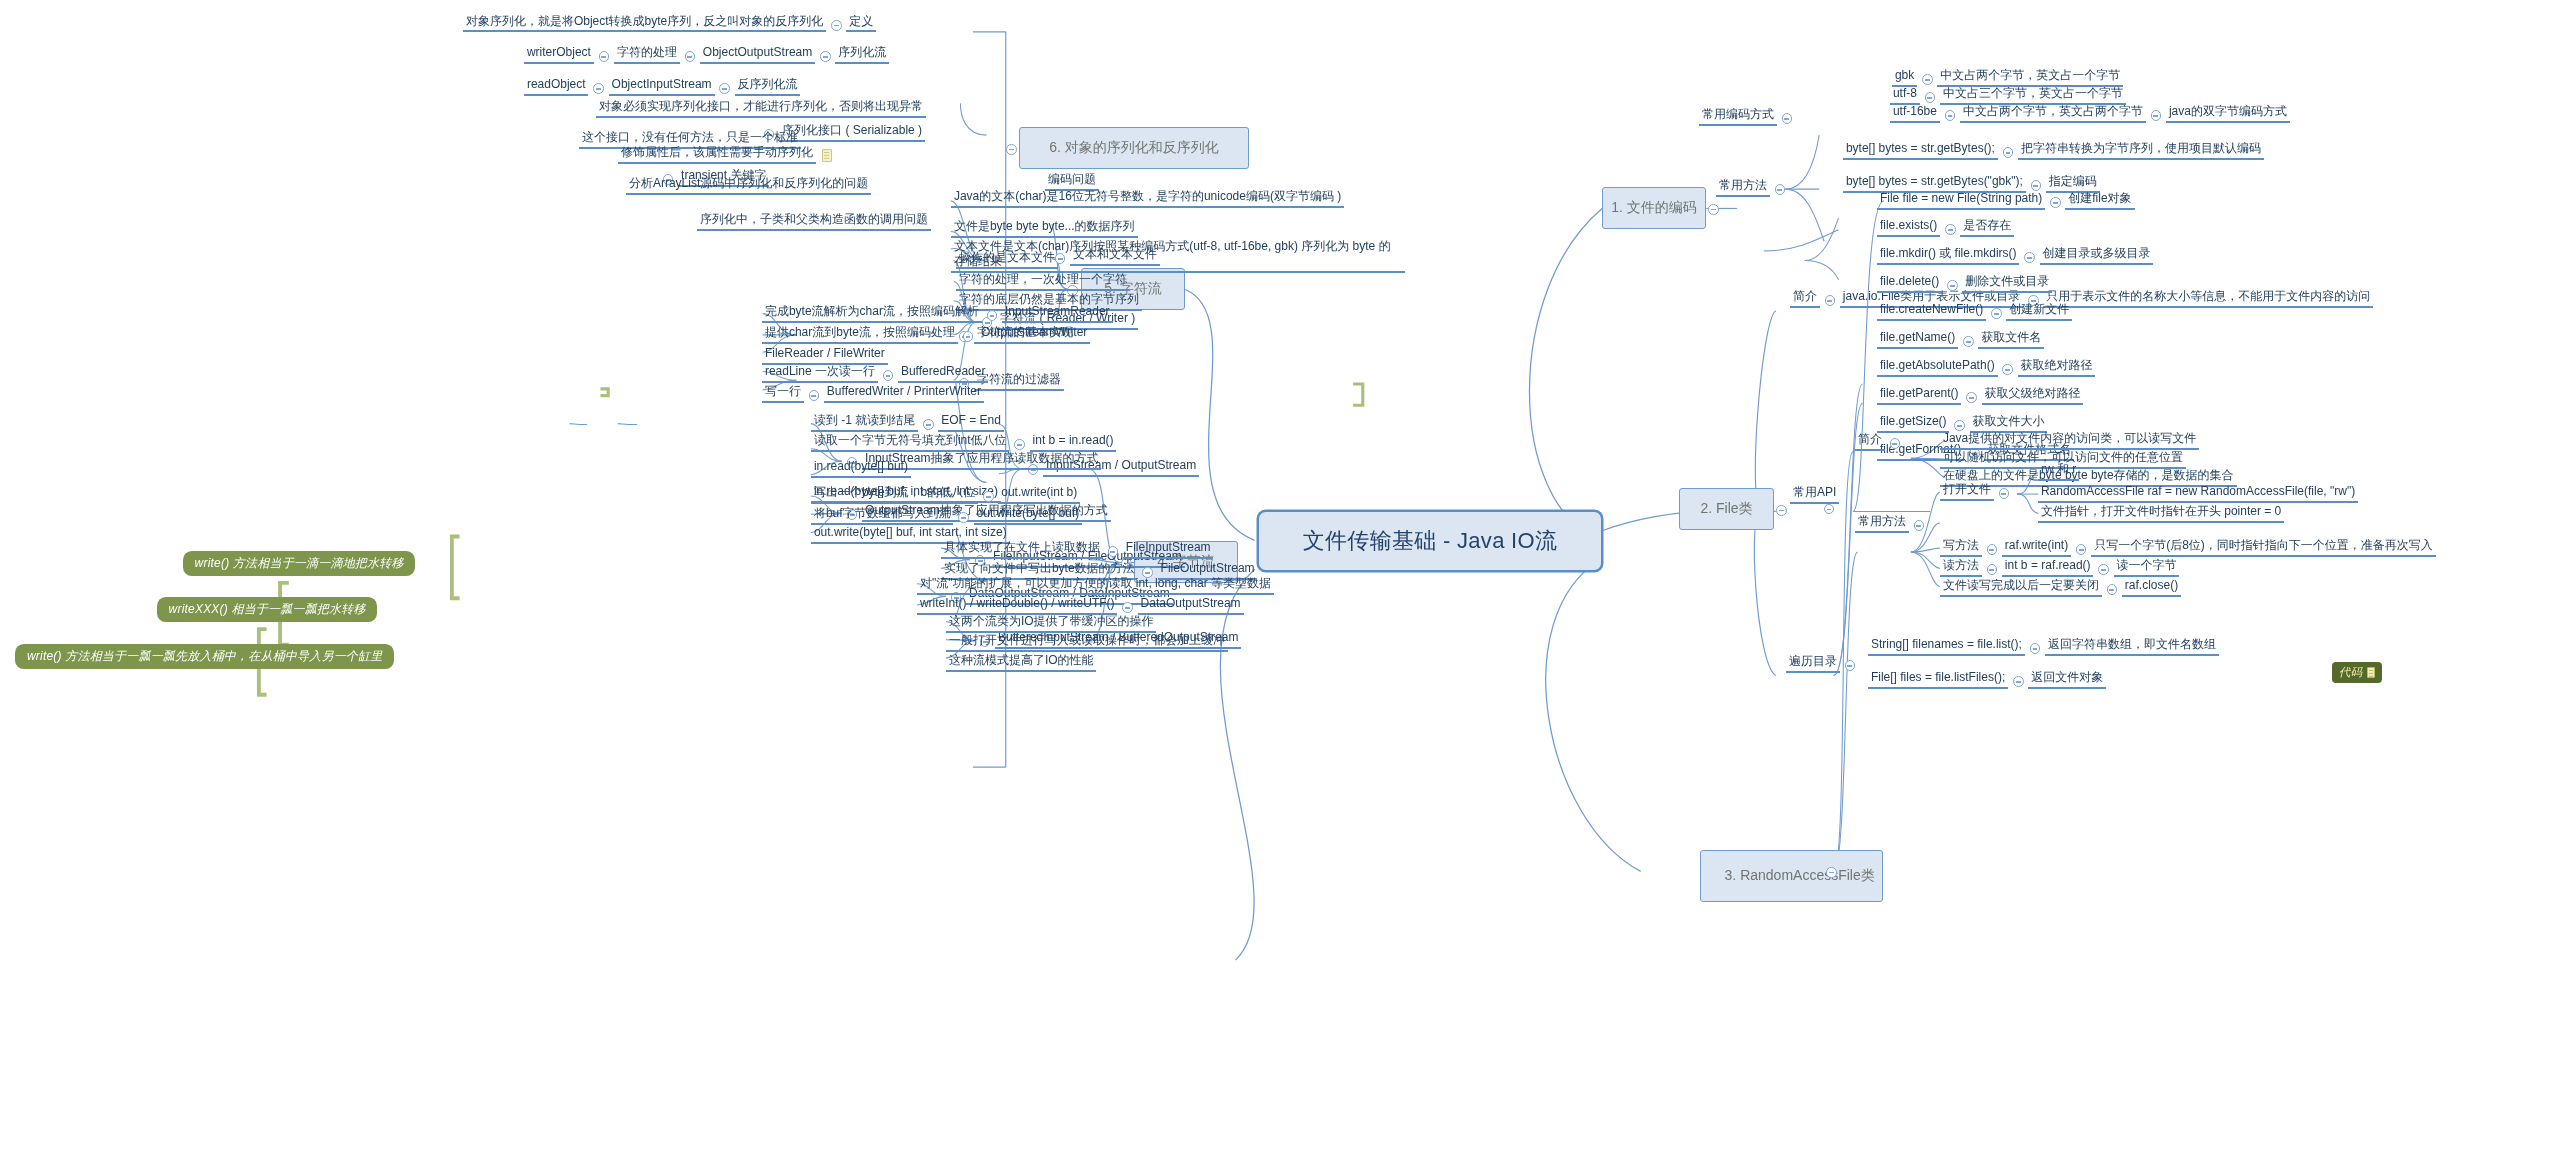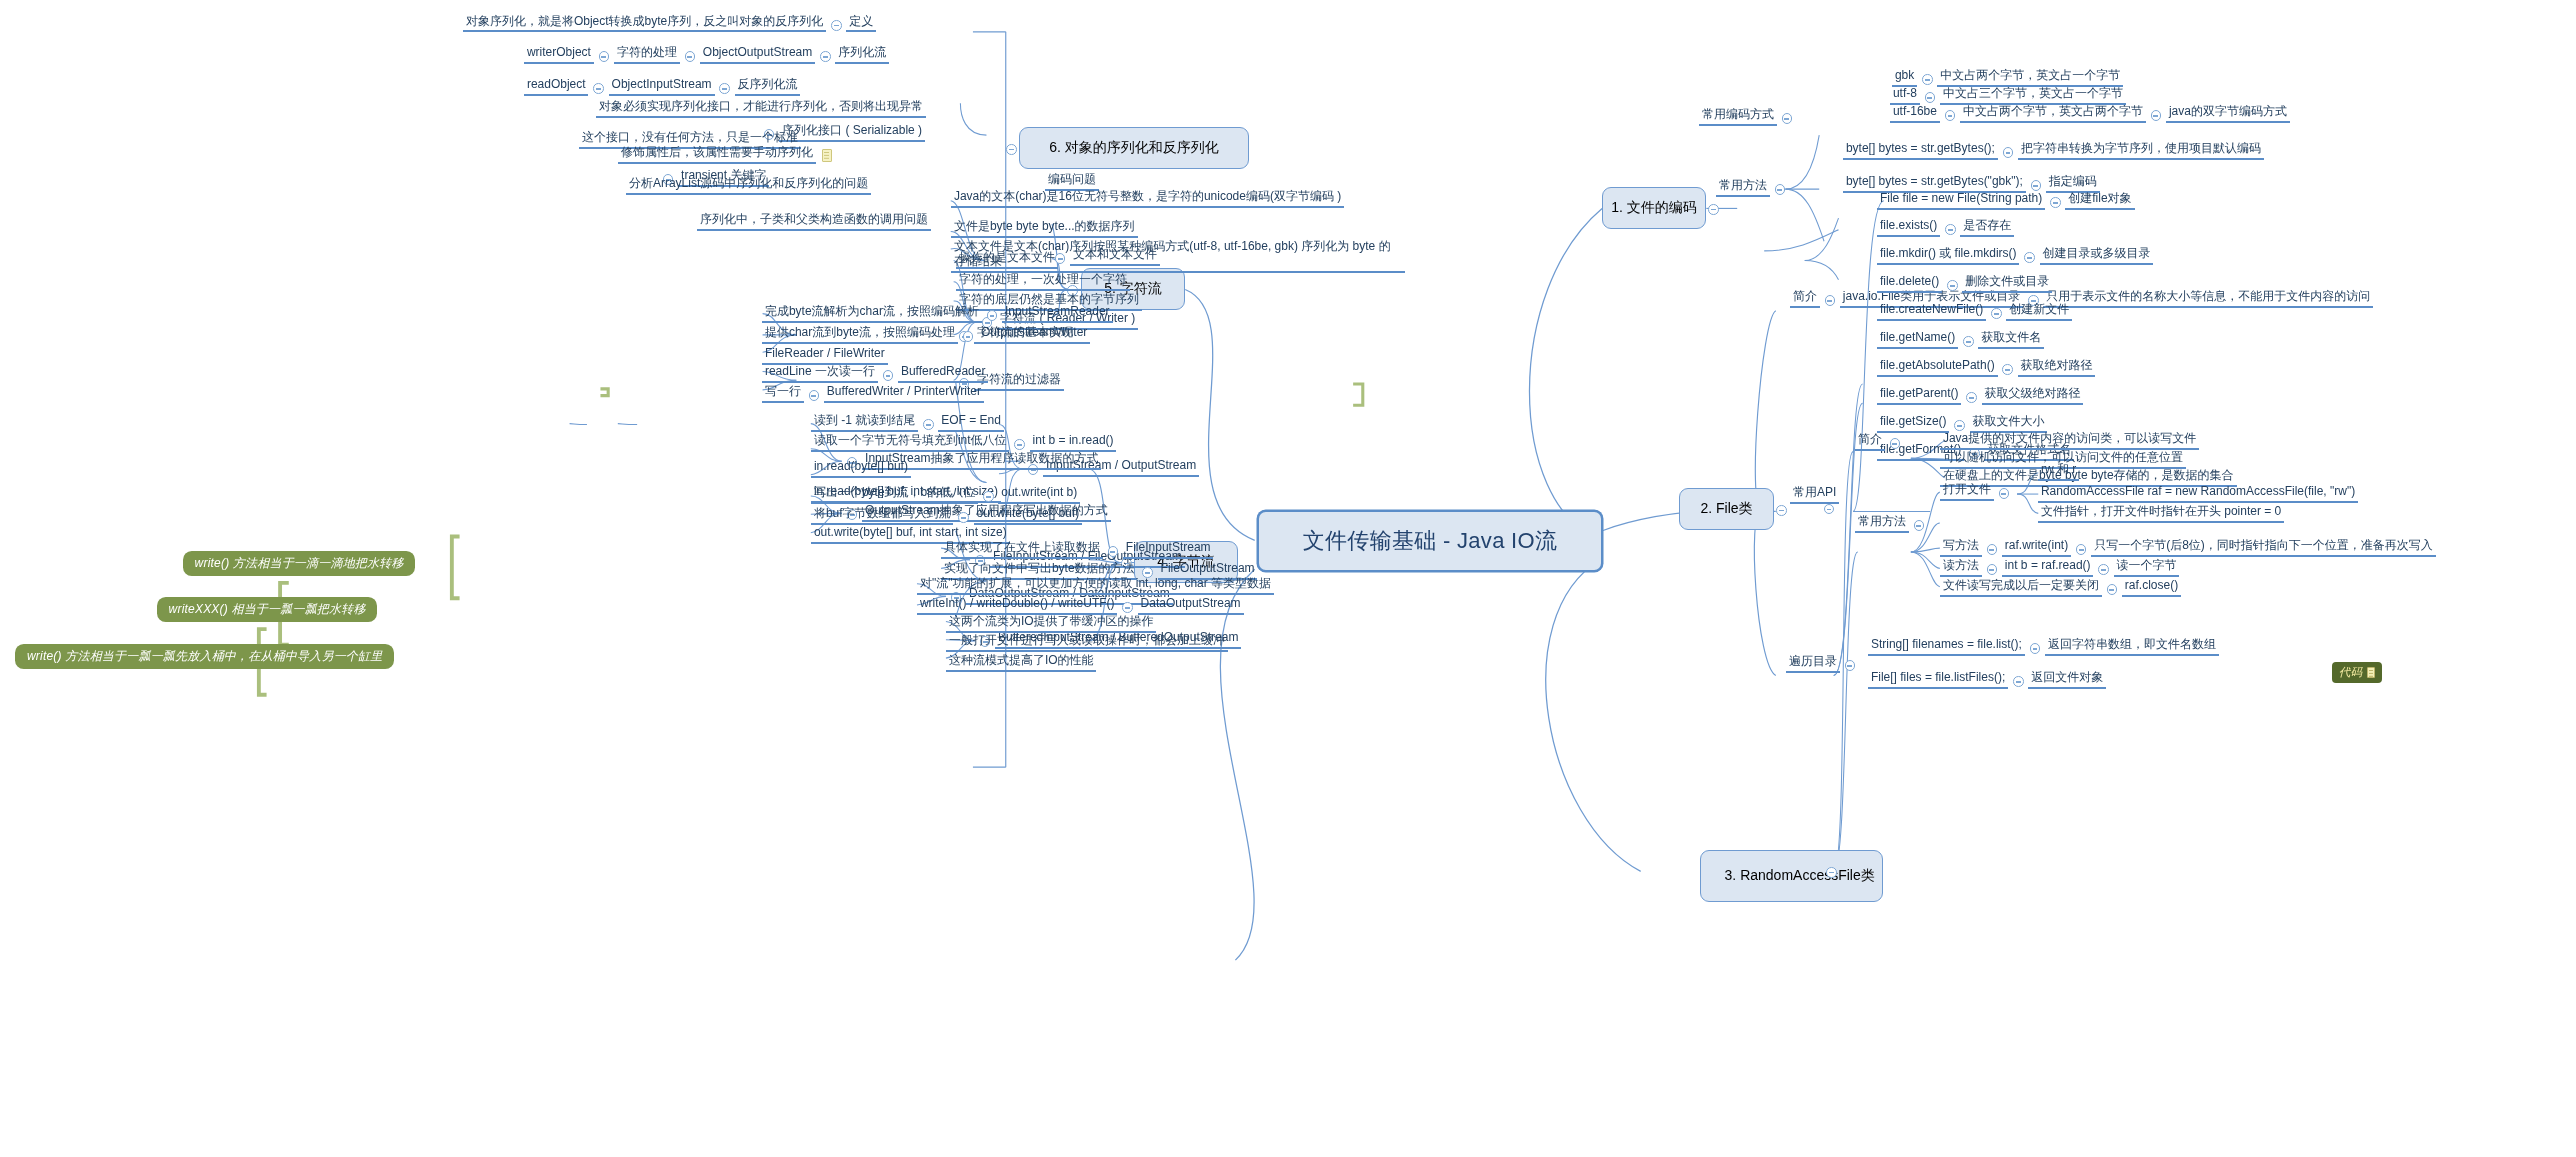--- a/index.html
+++ b/index.html
@@ -58,24 +58,24 @@
     color:#23436e;
     letter-spacing:0.3px;
     box-shadow:0 0 0 0.5px #5b8dc8;
   }
 
   
   .l1 {
     position:absolute;
     background:#dce6f2;
     border:1.5px solid #6f9bd1;
-    border-radius:9px;
+    border-radius:3px;
     display:flex; align-items:center; justify-content:center;
     font-size:14px;
-    color:#000000;
+    color:#737373;
     white-space:nowrap;
     padding:0 7.7px;
   }
 
   
   .callout {
     position:absolute;
     background:#7d964b;
     color:#ffffff;
     border-radius:8.7px;

